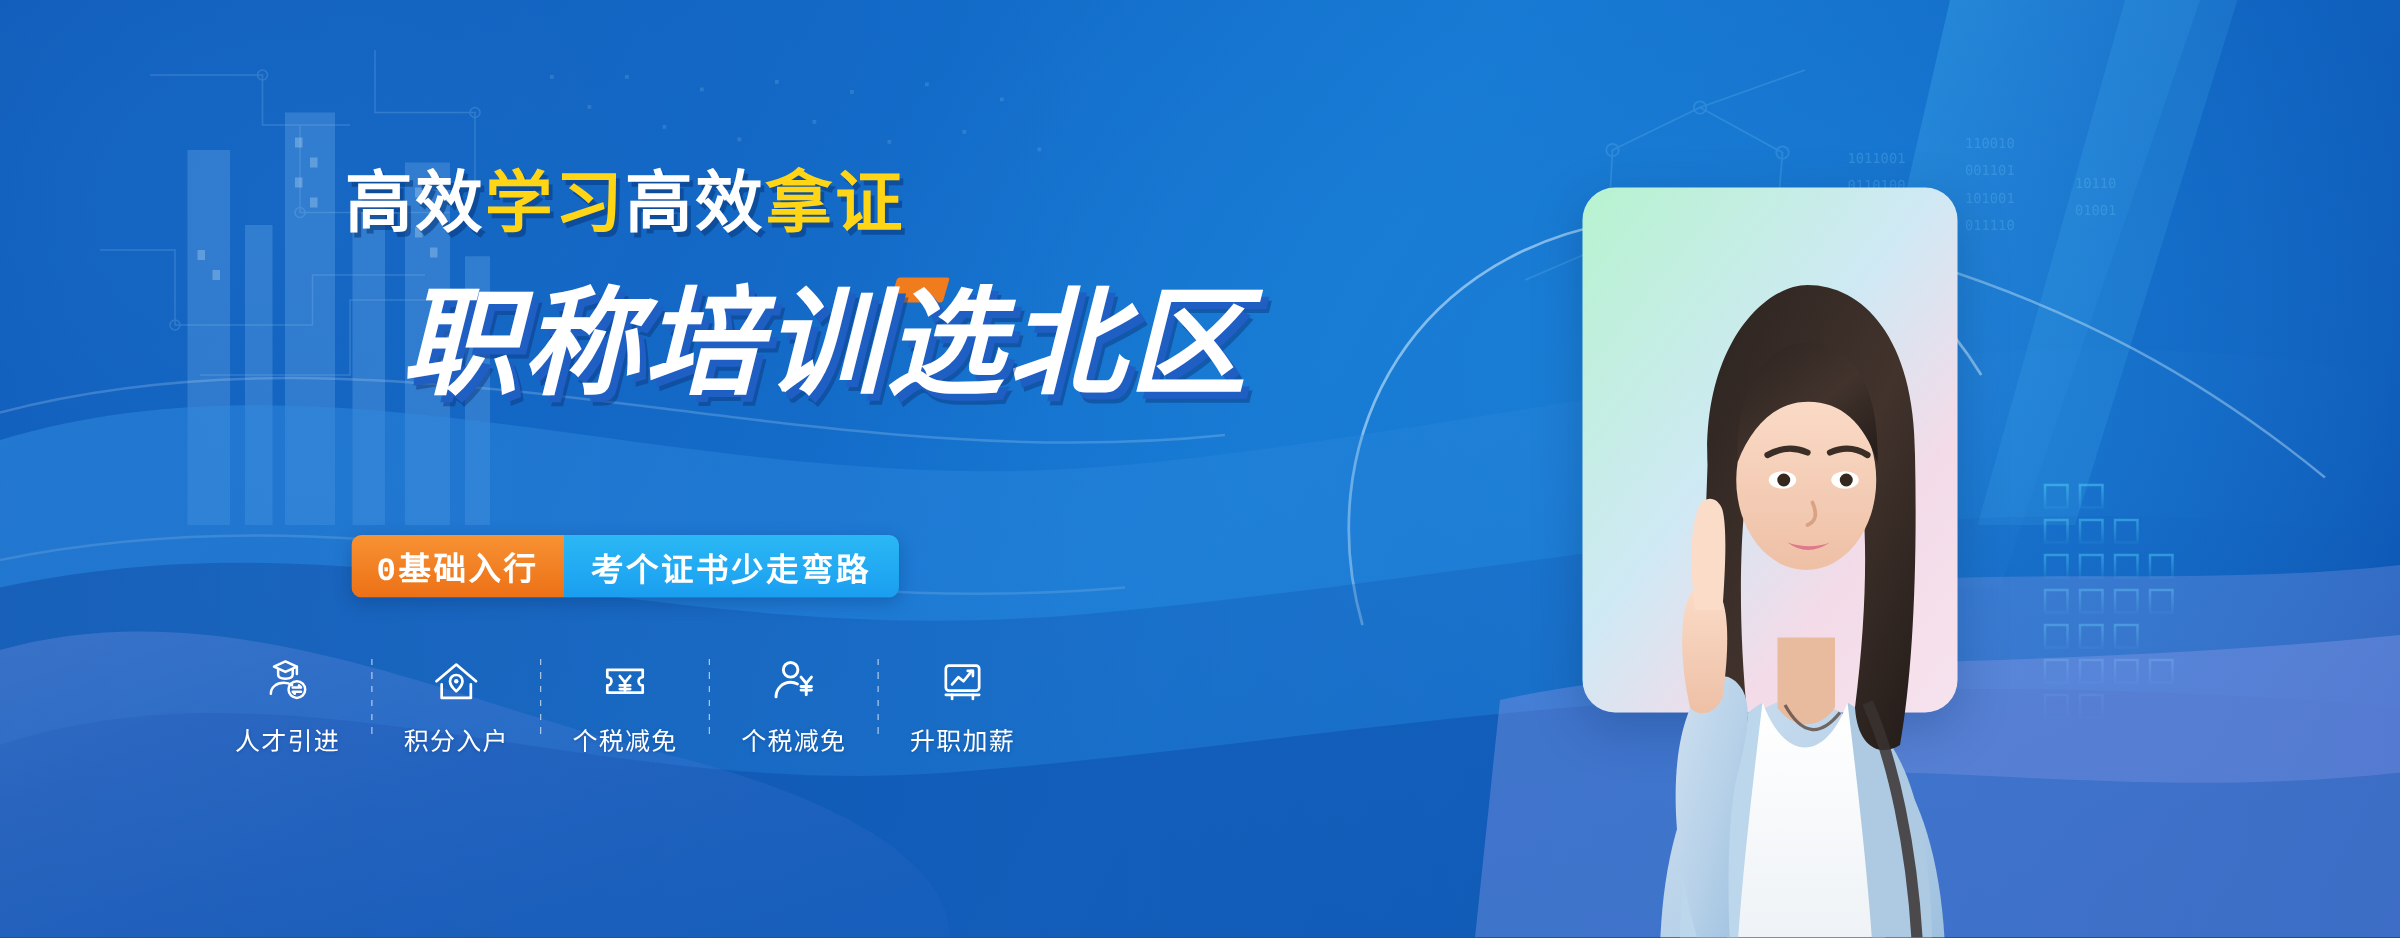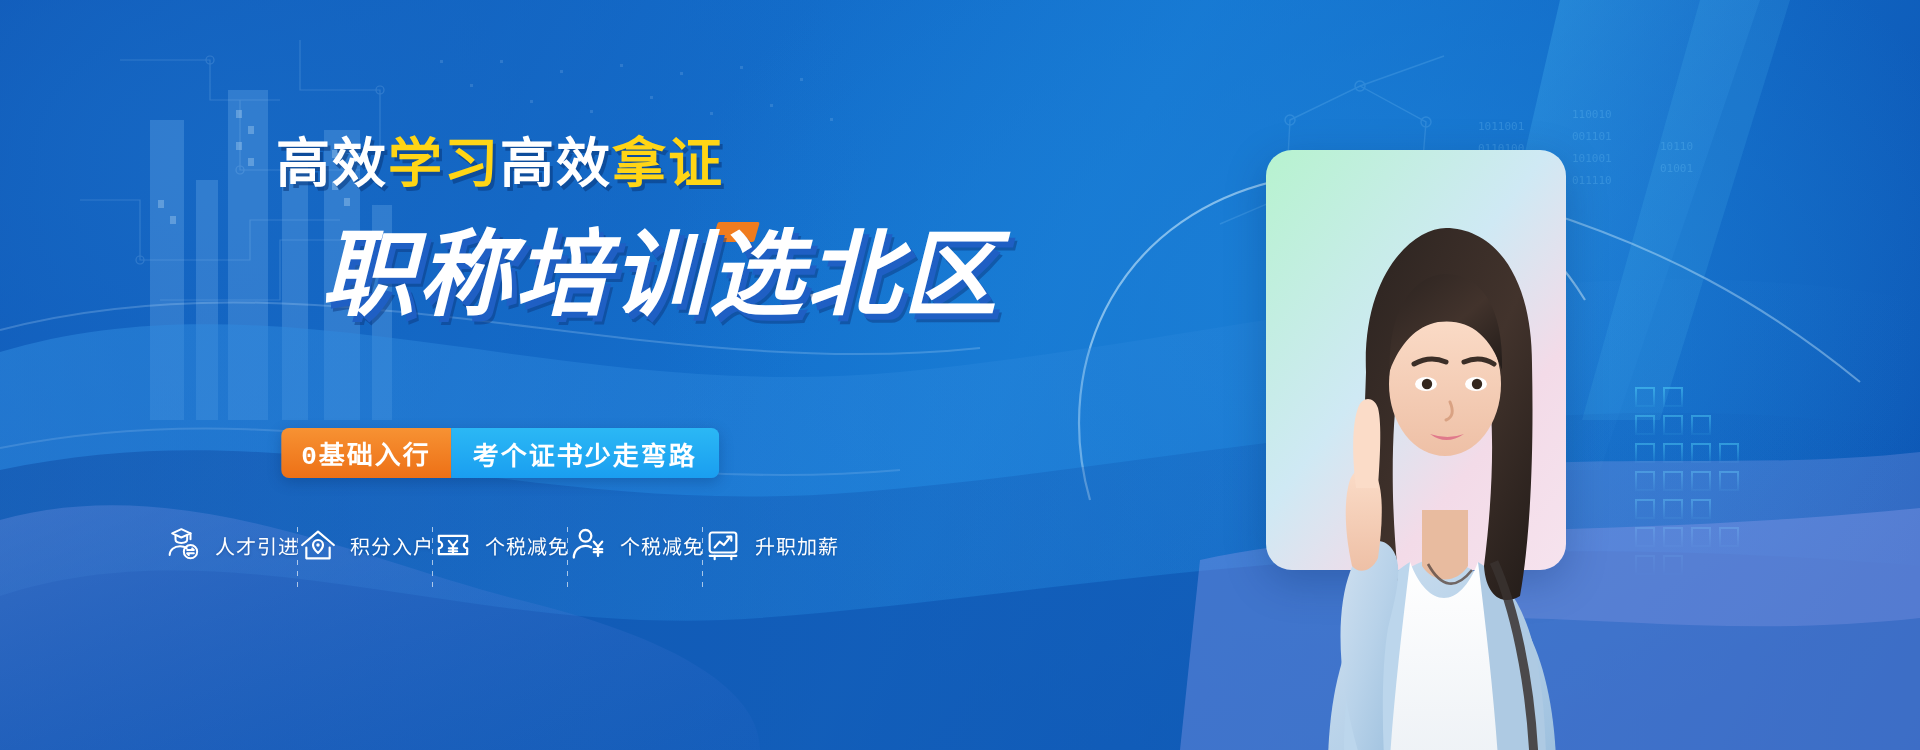--- a/index.html
+++ b/index.html
@@ -76,21 +76,21 @@
   }
 
   
   .features{
     position:absolute;left:0;top:525px;width:1000px;
     display:flex;justify-content:center;align-items:flex-start;
     z-index:6;
   }
   .feature{
     width:134px;
-    display:flex;flex-direction:row;align-items:center;gap:12px;
+    display:flex;flex-direction:column;align-items:center;gap:12px;
   }
   .feature .ico{width:40px;height:40px;display:block;}
   .feature .ico svg{width:40px;height:40px;display:block;}
   .feature .lbl{
     color:#ffffff;font-size:20px;letter-spacing:1px;white-space:nowrap;
     text-shadow:0 1px 3px rgba(6,45,105,.35);
   }
   .divider{
     width:1px;height:62px;margin-top:2px;
     background:repeating-linear-gradient(to bottom,

